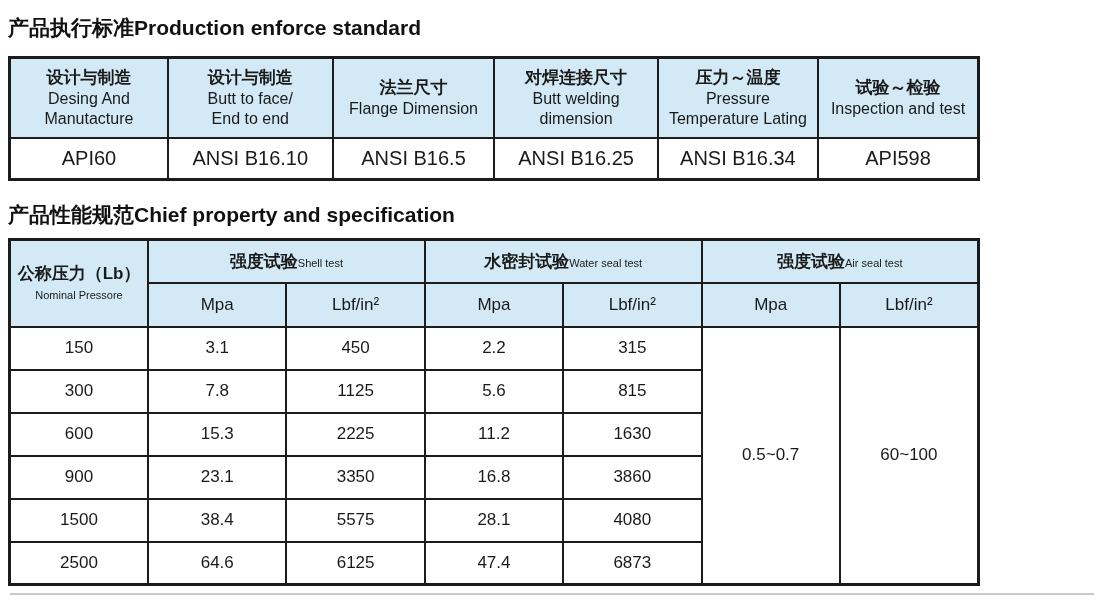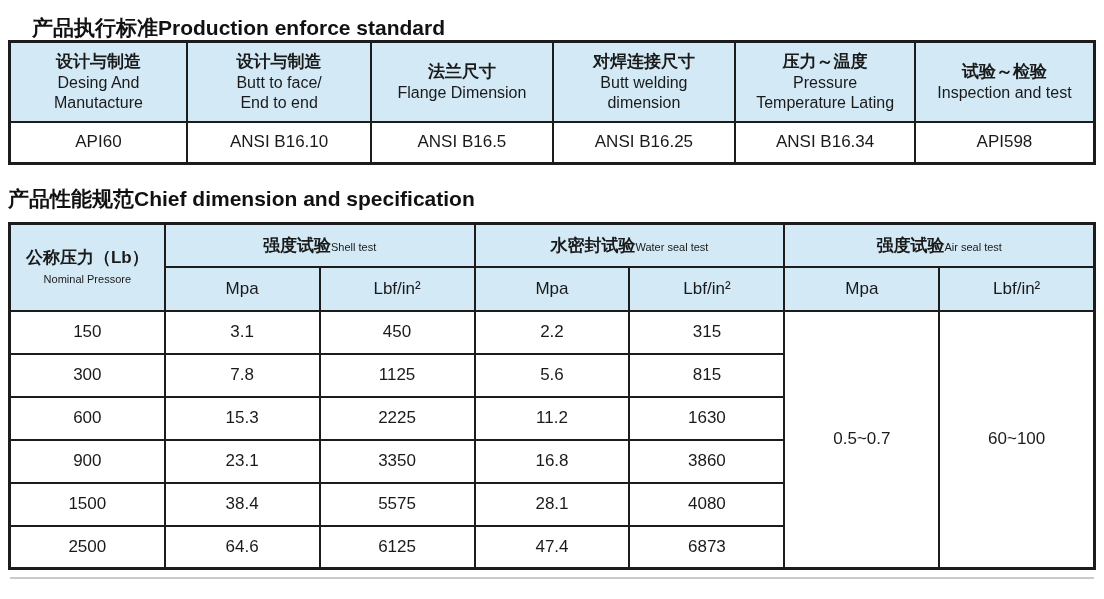--- a/index.html
+++ b/index.html
@@ -15,26 +15,26 @@
     overflow:hidden;
   }
   .page{padding:0 8px;}
   .section-title{
     font-size:21px;
     font-weight:bold;
     line-height:25px;
     margin:0;
     color:#111;
   }
-  .section-title.first{padding-top:15px;margin-left:24px;}
+  .section-title.first{padding-top:15px;padding-bottom:16px;}
   .section-title.second{padding-top:21px;padding-bottom:11px;}
   table{
     border-collapse:collapse;
     table-layout:fixed;
-    width:1088px;
+    width:972px;
   }
   table, td, th{
     border:2px solid var(--border);
   }
   table{border-width:3px;}
   th,td{
     text-align:center;
     vertical-align:middle;
     padding:0 2px;
     font-weight:normal;
@@ -43,21 +43,21 @@
   thead th{background:var(--header-bg);}
   .t1 thead tr{height:80px;}
   .t1 tbody tr{height:42px;}
   .t2 tr.group-row{height:43px;}
   .t2 tr.unit-row{height:44px;}
   .t2 tbody tr{height:43px;}
   .zh{font-weight:bold;font-size:17px;display:inline;}
   .zh.block{display:block;}
   .en{font-weight:normal;font-size:16px;display:block;white-space:pre-line;line-height:20px;}
   .t2 .en{font-size:11px;display:inline;white-space:normal;}
-  .cell-value{font-size:17px;}
+  .cell-value{font-size:20px;}
   .bottom-rule{
     height:2px;background:#c9c9c9;
     margin:7px 2px 0 2px;
   }
 </style>
 </head>
 <body>
 
 <div class="page">
 
@@ -109,21 +109,21 @@
         <td class="cell-value">API60</td>
         <td class="cell-value">ANSI B16.10</td>
         <td class="cell-value">ANSI B16.5</td>
         <td class="cell-value">ANSI B16.25</td>
         <td class="cell-value">ANSI B16.34</td>
         <td class="cell-value">API598</td>
       </tr>
     </tbody>
   </table>
 
-  <div class="section-title second">产品性能规范Chief dimension and specification</div>
+  <div class="section-title second">产品性能规范Chief property and specification</div>
 
   <table class="t2">
     <colgroup>
       <col style="width:14.3%">
         <col style="width:14.28%">
         <col style="width:14.28%">
       <col style="width:14.28%">
         <col style="width:14.28%">
         <col style="width:14.28%">
         <col style="width:14.3%">

